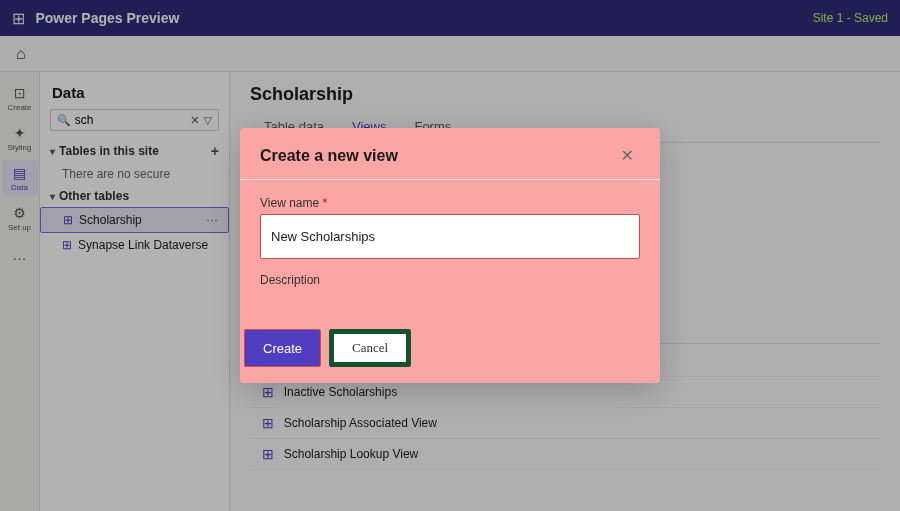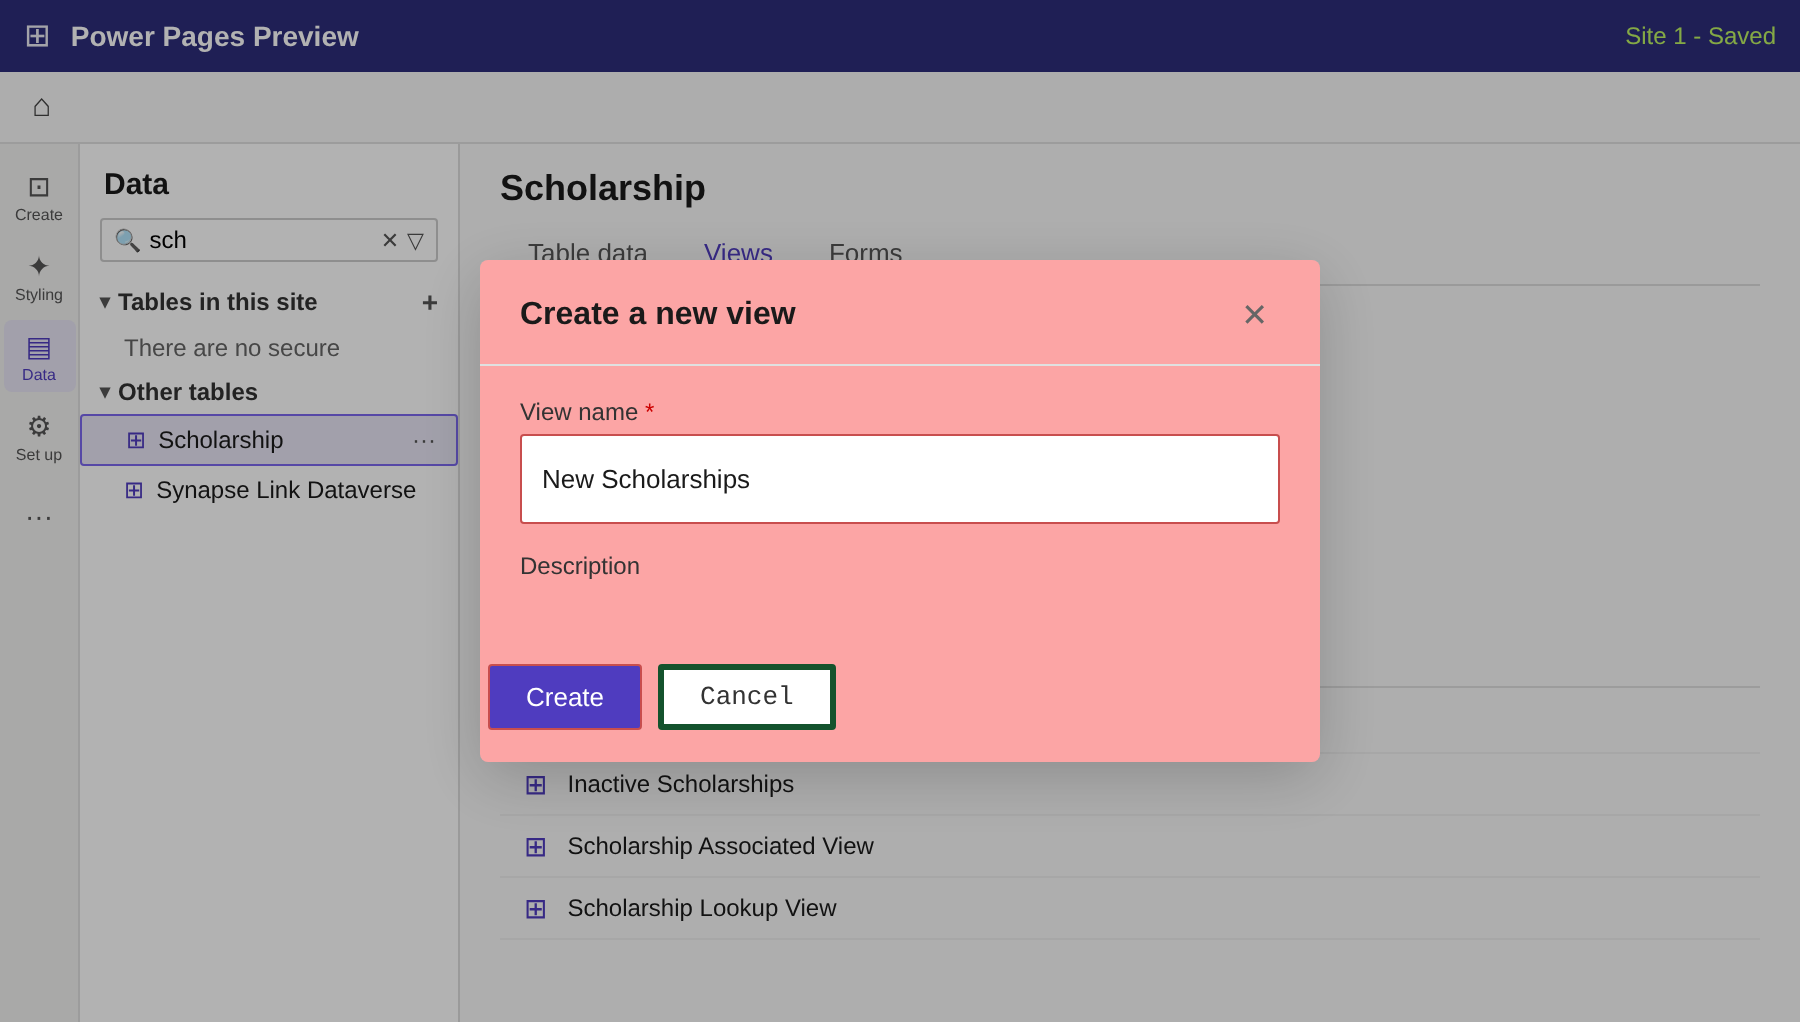--- a/index.html
+++ b/index.html
@@ -332,26 +332,26 @@
       border-radius: 2px;
       padding: 6px 18px;
       font-size: 13px;
       cursor: pointer;
       font-family: 'Segoe UI', sans-serif;
     }
 
     .btn-secondary {
       background: white;
       color: #333;
-      border: 3px solid #14532d;
+      border: 5px solid #14532d;
       border-radius: 2px;
       padding: 6px 18px;
       font-size: 13px;
       cursor: pointer;
-      font-family: Liberation Mono, monospace;
+      font-family: Liberation Serif, serif;
     }
   </style>
 </head>
 <body>
 
 <div class="top-bar">
   <span class="top-bar-grid">⊞</span>
   <span class="top-bar-title">Power Pages Preview</span>
   <span class="top-bar-right">Site 1 - Saved</span>
 </div>

